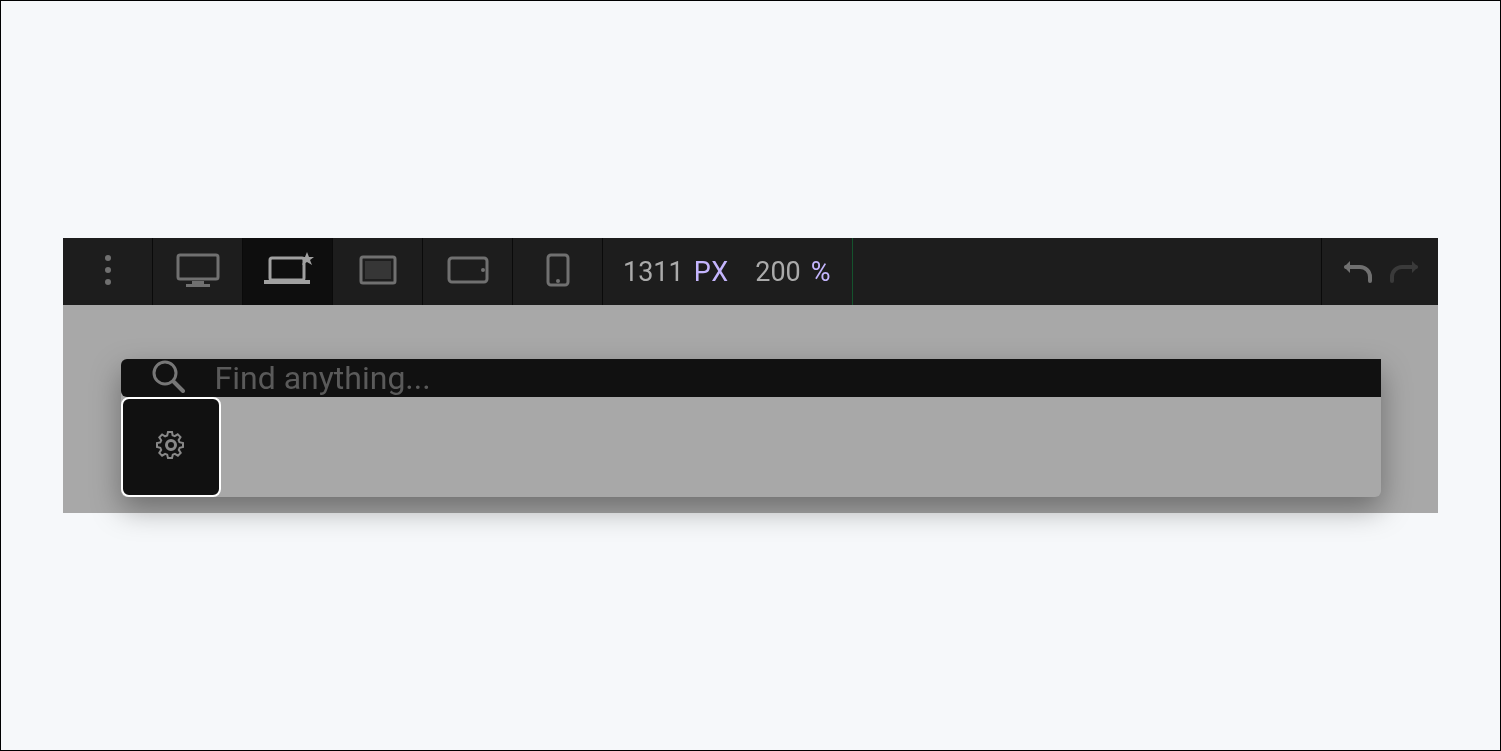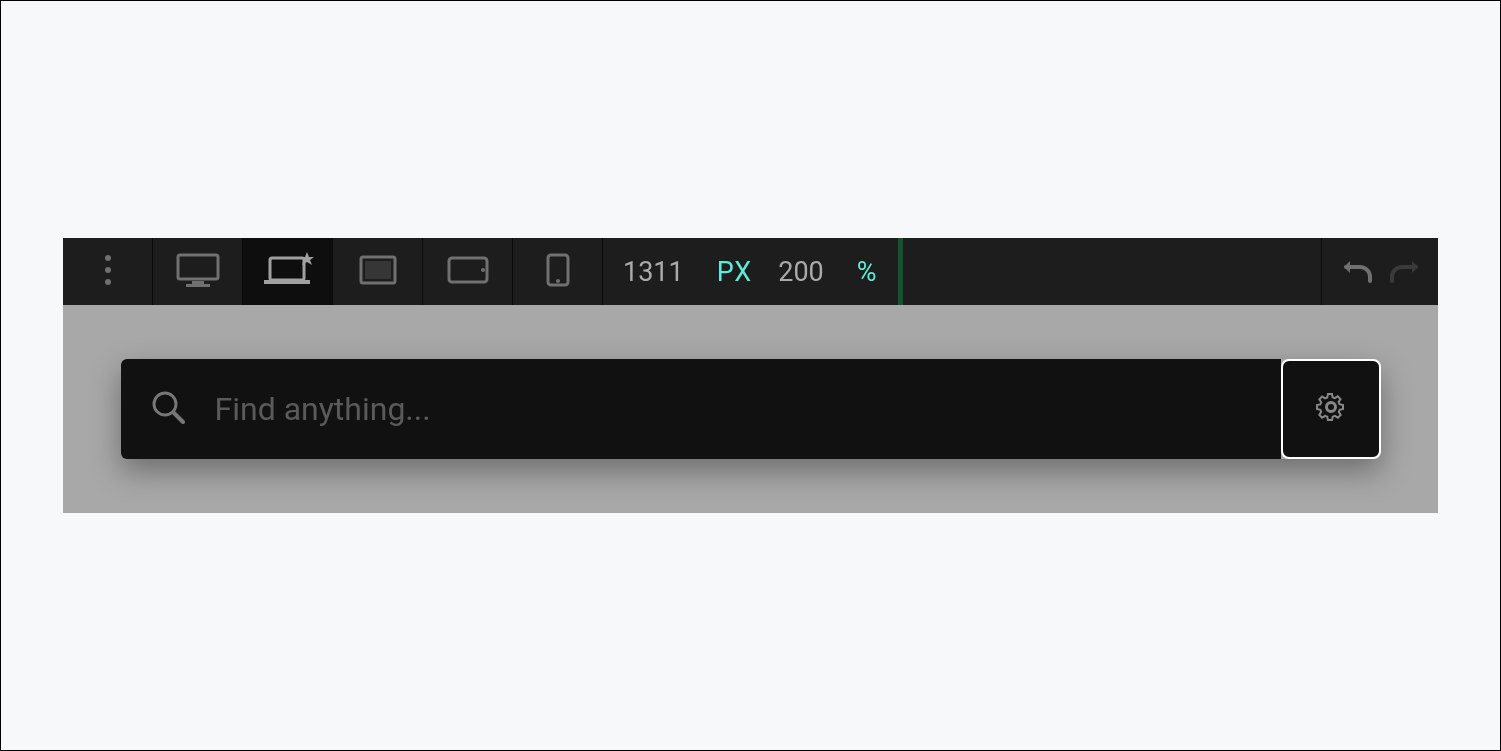--- a/index.html
+++ b/index.html
@@ -38,25 +38,25 @@
     .tb-btn.active { background: #0e0e0e; }
     .tb-btn svg { fill: #707070; }
     .tb-btn.active svg { fill: #a0a0a0; }
     .tb-readout {
       display: flex;
       align-items: center;
       padding: 0 20px;
       gap: 10px;
       color: #888;
       font-size: 27px;
-      border-right: 5px solid #14532d;
+      border-right: 1px solid #14532d;
       font-weight: 400;
     }
     .tb-readout .val { color: #aaa; }
-    .tb-readout .unit { color: #5eead4; letter-spacing: 1px; margin-left: 23px; }
+    .tb-readout .unit { color: #c4b5fd; letter-spacing: 1px; }
     .tb-spacer { flex: 1; border-right: 1px solid #0a0a0a; }
     .tb-tail {
       display: flex;
       align-items: center;
       gap: 18px;
       padding: 0 18px 0 20px;
     }
     .tb-tail svg { fill: #707070; }
     .tb-tail .redo svg { fill: #3a3a3a; }
     .canvas {
@@ -67,20 +67,21 @@
       justify-content: center;
       padding-top: 54px;
     }
     .search-wrap {
       width: 1260px;
       display: flex;
       align-items: stretch;
       gap: 0;
       box-shadow: 0 12px 30px rgba(0,0,0,0.35);
       border-radius: 6px;
+      flex-direction: column;
     }
     .search-bar {
       flex: 1;
       height: 100px;
       background: #111;
       border-radius: 6px 0 0 6px;
       display: flex;
       align-items: center;
       padding: 0 30px;
       gap: 30px;

